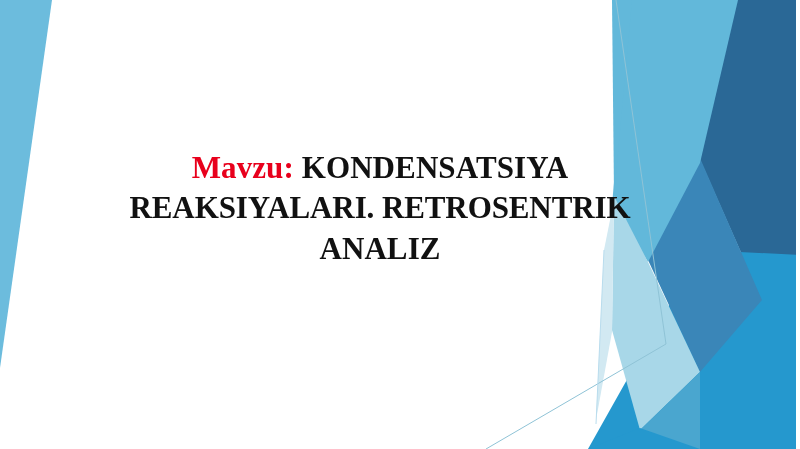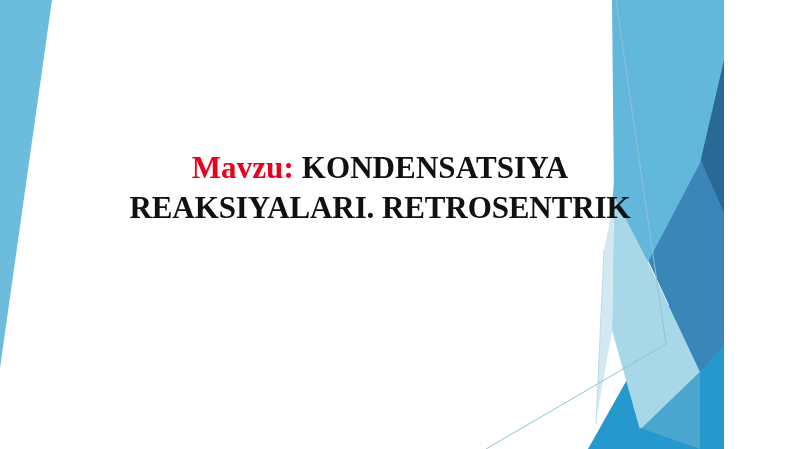--- a/index.html
+++ b/index.html
@@ -2,21 +2,21 @@
 <html><head>
 <meta charset="utf-8">
 <style>
   html, body {
     margin: 0;
     padding: 0;
     background: #ffffff;
   }
   #slide {
     position: relative;
-    width: 724px;
+    width: 796px;
     height: 449px;
     overflow: hidden;
     background: #ffffff;
     font-family: "Liberation Serif", "DejaVu Serif", serif;
   }
   #decor-svg {
     position: absolute;
     top: 0;
     left: 0;
     width: 800px;
@@ -80,15 +80,16 @@
 
     <line x1="666" y1="344" x2="486" y2="449" stroke="#8fc3d6" stroke-width="1"></line>
 
     <line x1="604" y1="250" x2="596" y2="424" stroke="#b9dced" stroke-width="1"></line>
 
   </svg>
 
   <div id="title-block">
     <span class="title-line"><span id="mavzu-label">Mavzu:</span><span> KONDENSATSIYA</span></span>
     <span class="title-line wide">REAKSIYALARI. RETROSENTRIK</span>
+    <span class="title-line">ANALIZ</span>
   </div>
 
 </div>
 
 </body></html>

